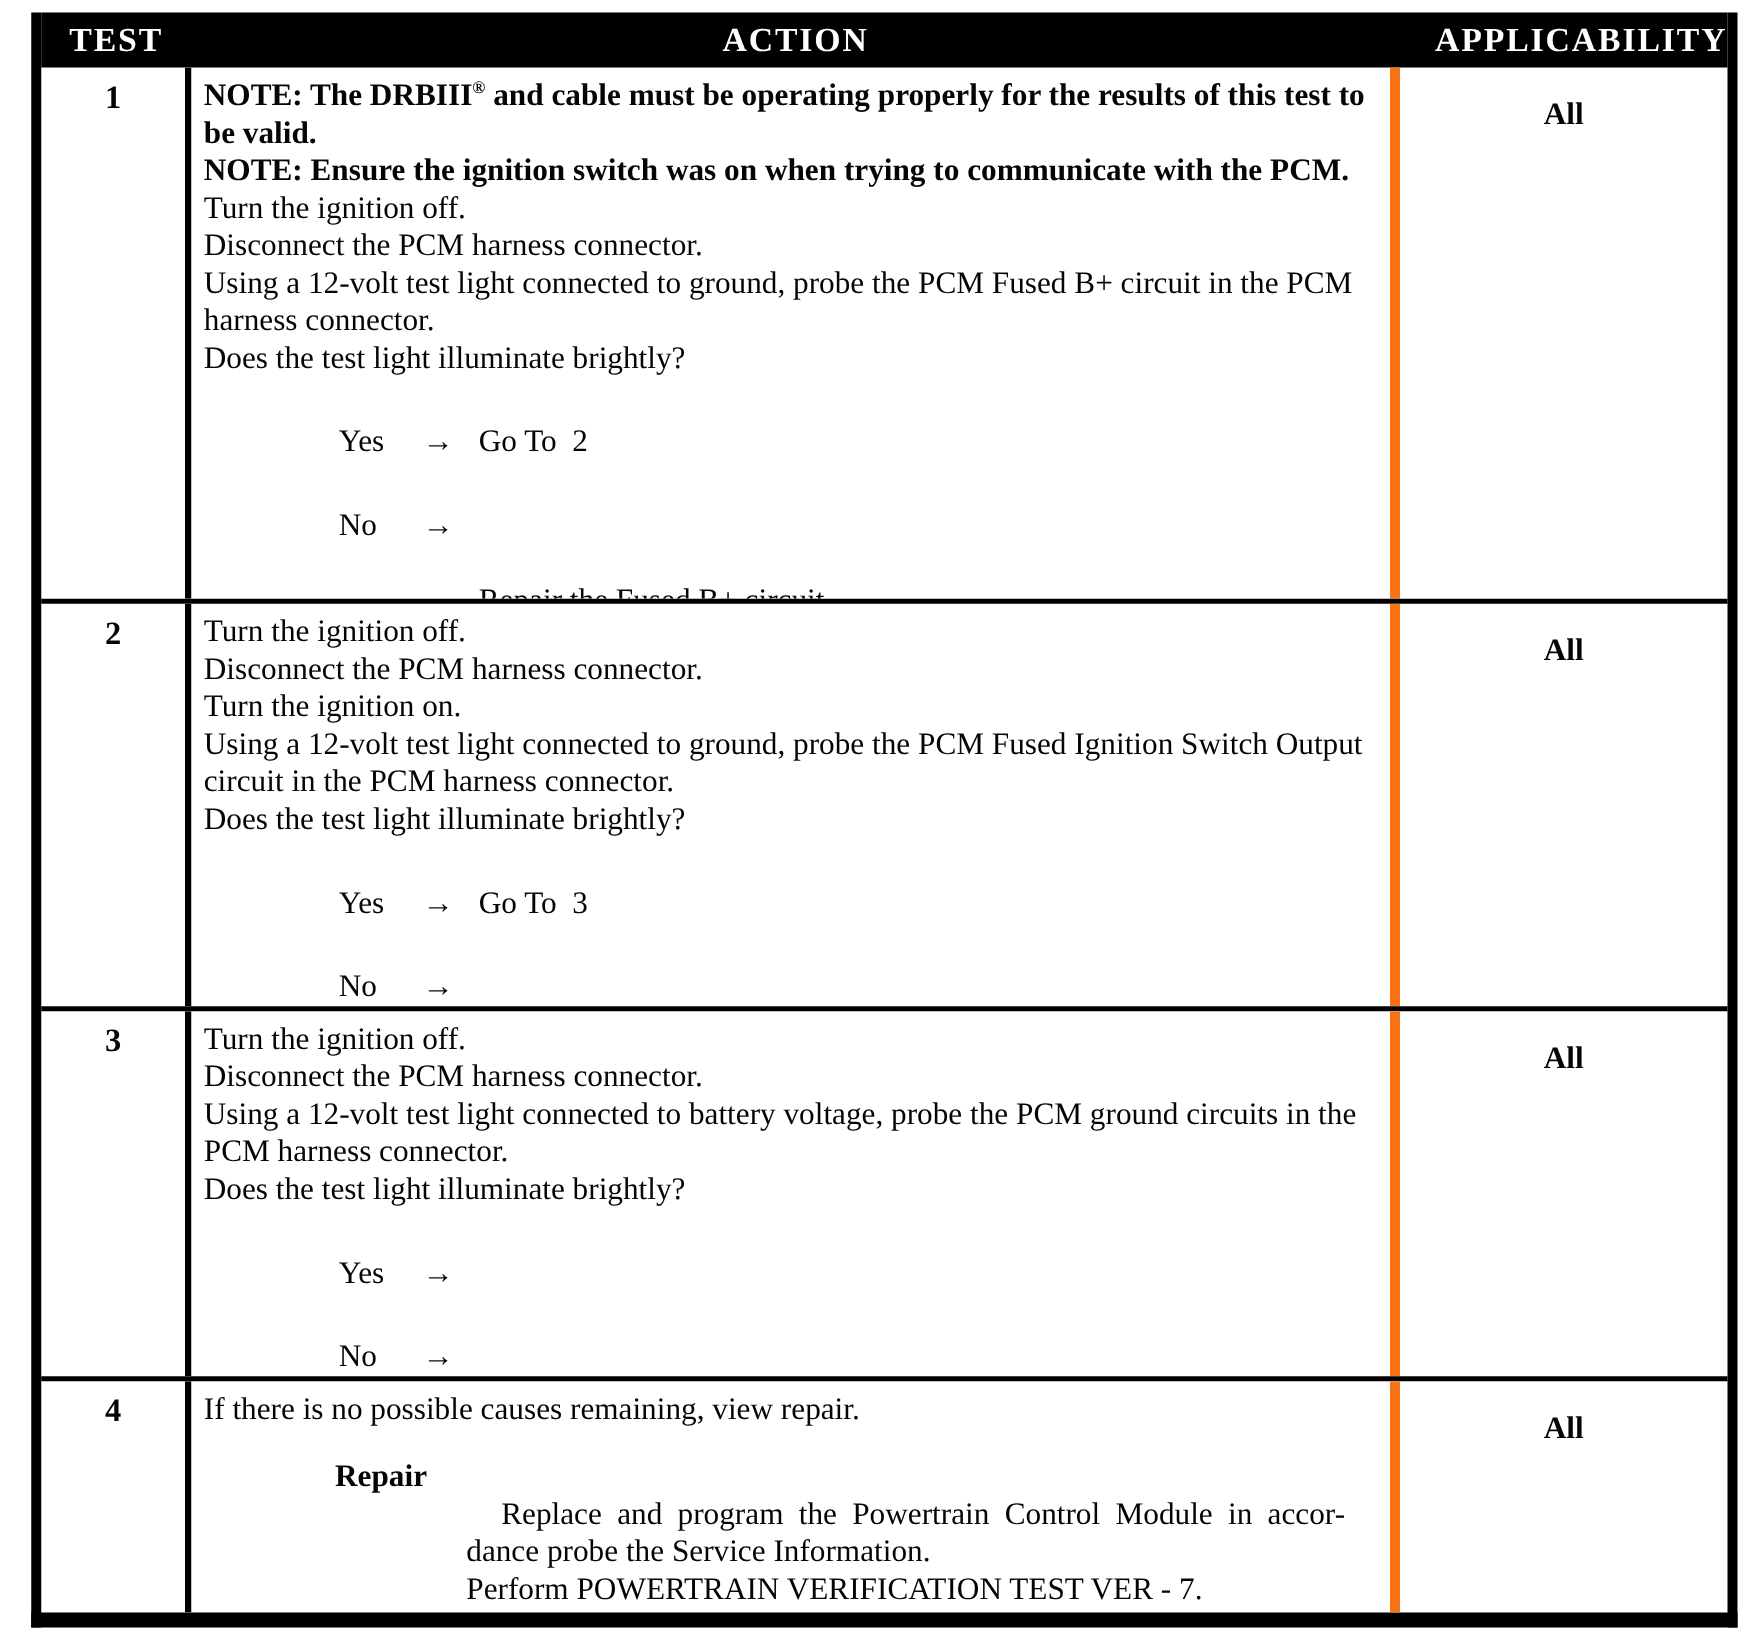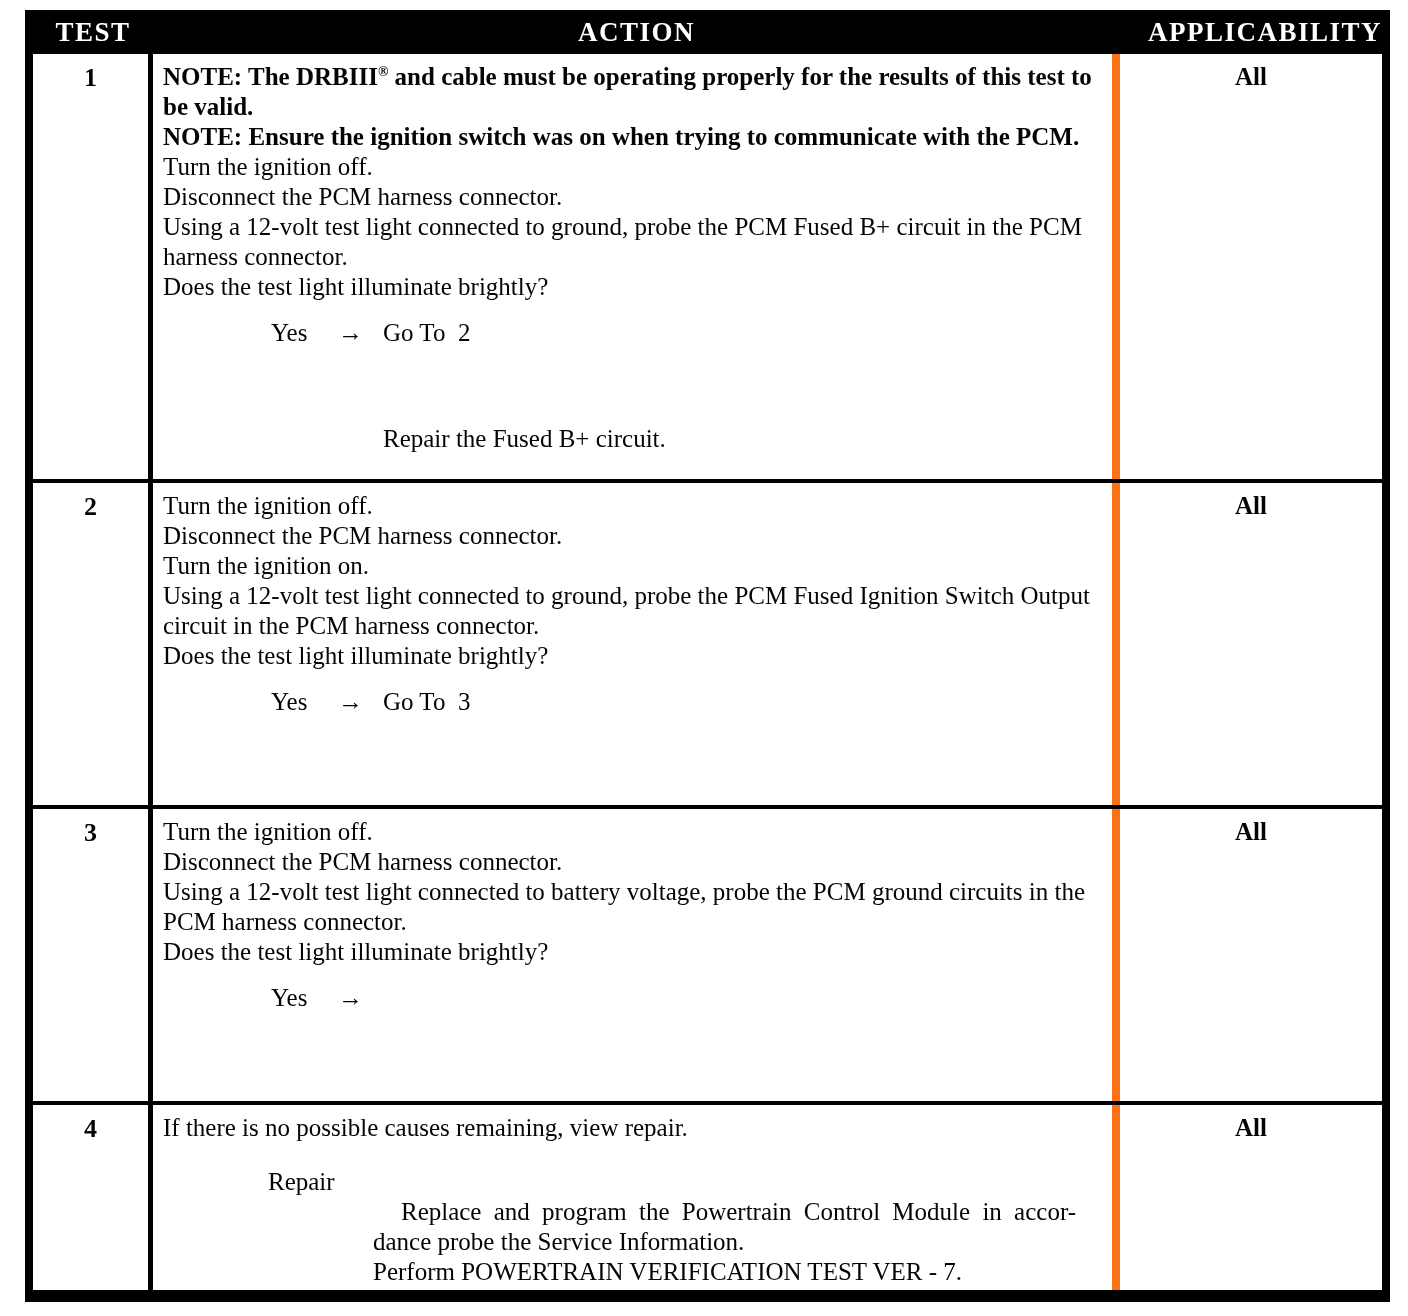--- a/index.html
+++ b/index.html
@@ -17,30 +17,30 @@
   .trow + .trow{border-top:4px solid #000;}
   .row-1{height:425px;}
   .row-2{height:326px;}
   .row-3{height:296px;}
   .row-4{flex:1;}
   .cell-test{width:120px;flex:none;border-right:5px solid #000;box-sizing:border-box;
        text-align:center;font-weight:bold;font-size:26px;padding-top:9px;}
   .cell-action{flex:1;border-right:8px solid #f97316;box-sizing:border-box;
        padding:8px 8px 0 10px;font-size:25px;line-height:30px;overflow:hidden;}
   .cell-app{width:262px;flex:none;text-align:center;font-weight:bold;
-       font-size:25px;padding-top:9px;}
+       font-size:25px;padding-top:24px;}
   .note-line{font-weight:bold;}
   .step-line{font-weight:normal;}
   sup.reg{font-size:14px;vertical-align:super;line-height:0;}
-  .outcome{display:flex;margin-top:16px;align-items:flex-end;}
+  .outcome{display:flex;margin-top:37px;}
   .outcome-label{flex:none;width:67px;margin-left:108px;white-space:pre-wrap;}
   .outcome-arrow{flex:none;width:45px;}
   .outcome-text{flex:1;white-space:pre-wrap;}
   .outcome-text div{white-space:pre-wrap;}
-  .repair-label{margin-left:105px;margin-top:24px;}
+  .repair-label{margin-left:105px;margin-top:24px;font-weight:bold;}
   .repair-block{margin-left:210px;line-height:30px;}
   .repair-justify{word-spacing:6px;text-align:center;}
 </style>
 </head>
 <body>
 
 <div class="doc-table">
 
   <div class="header-row">
     <div class="hcell-test">TEST</div>

